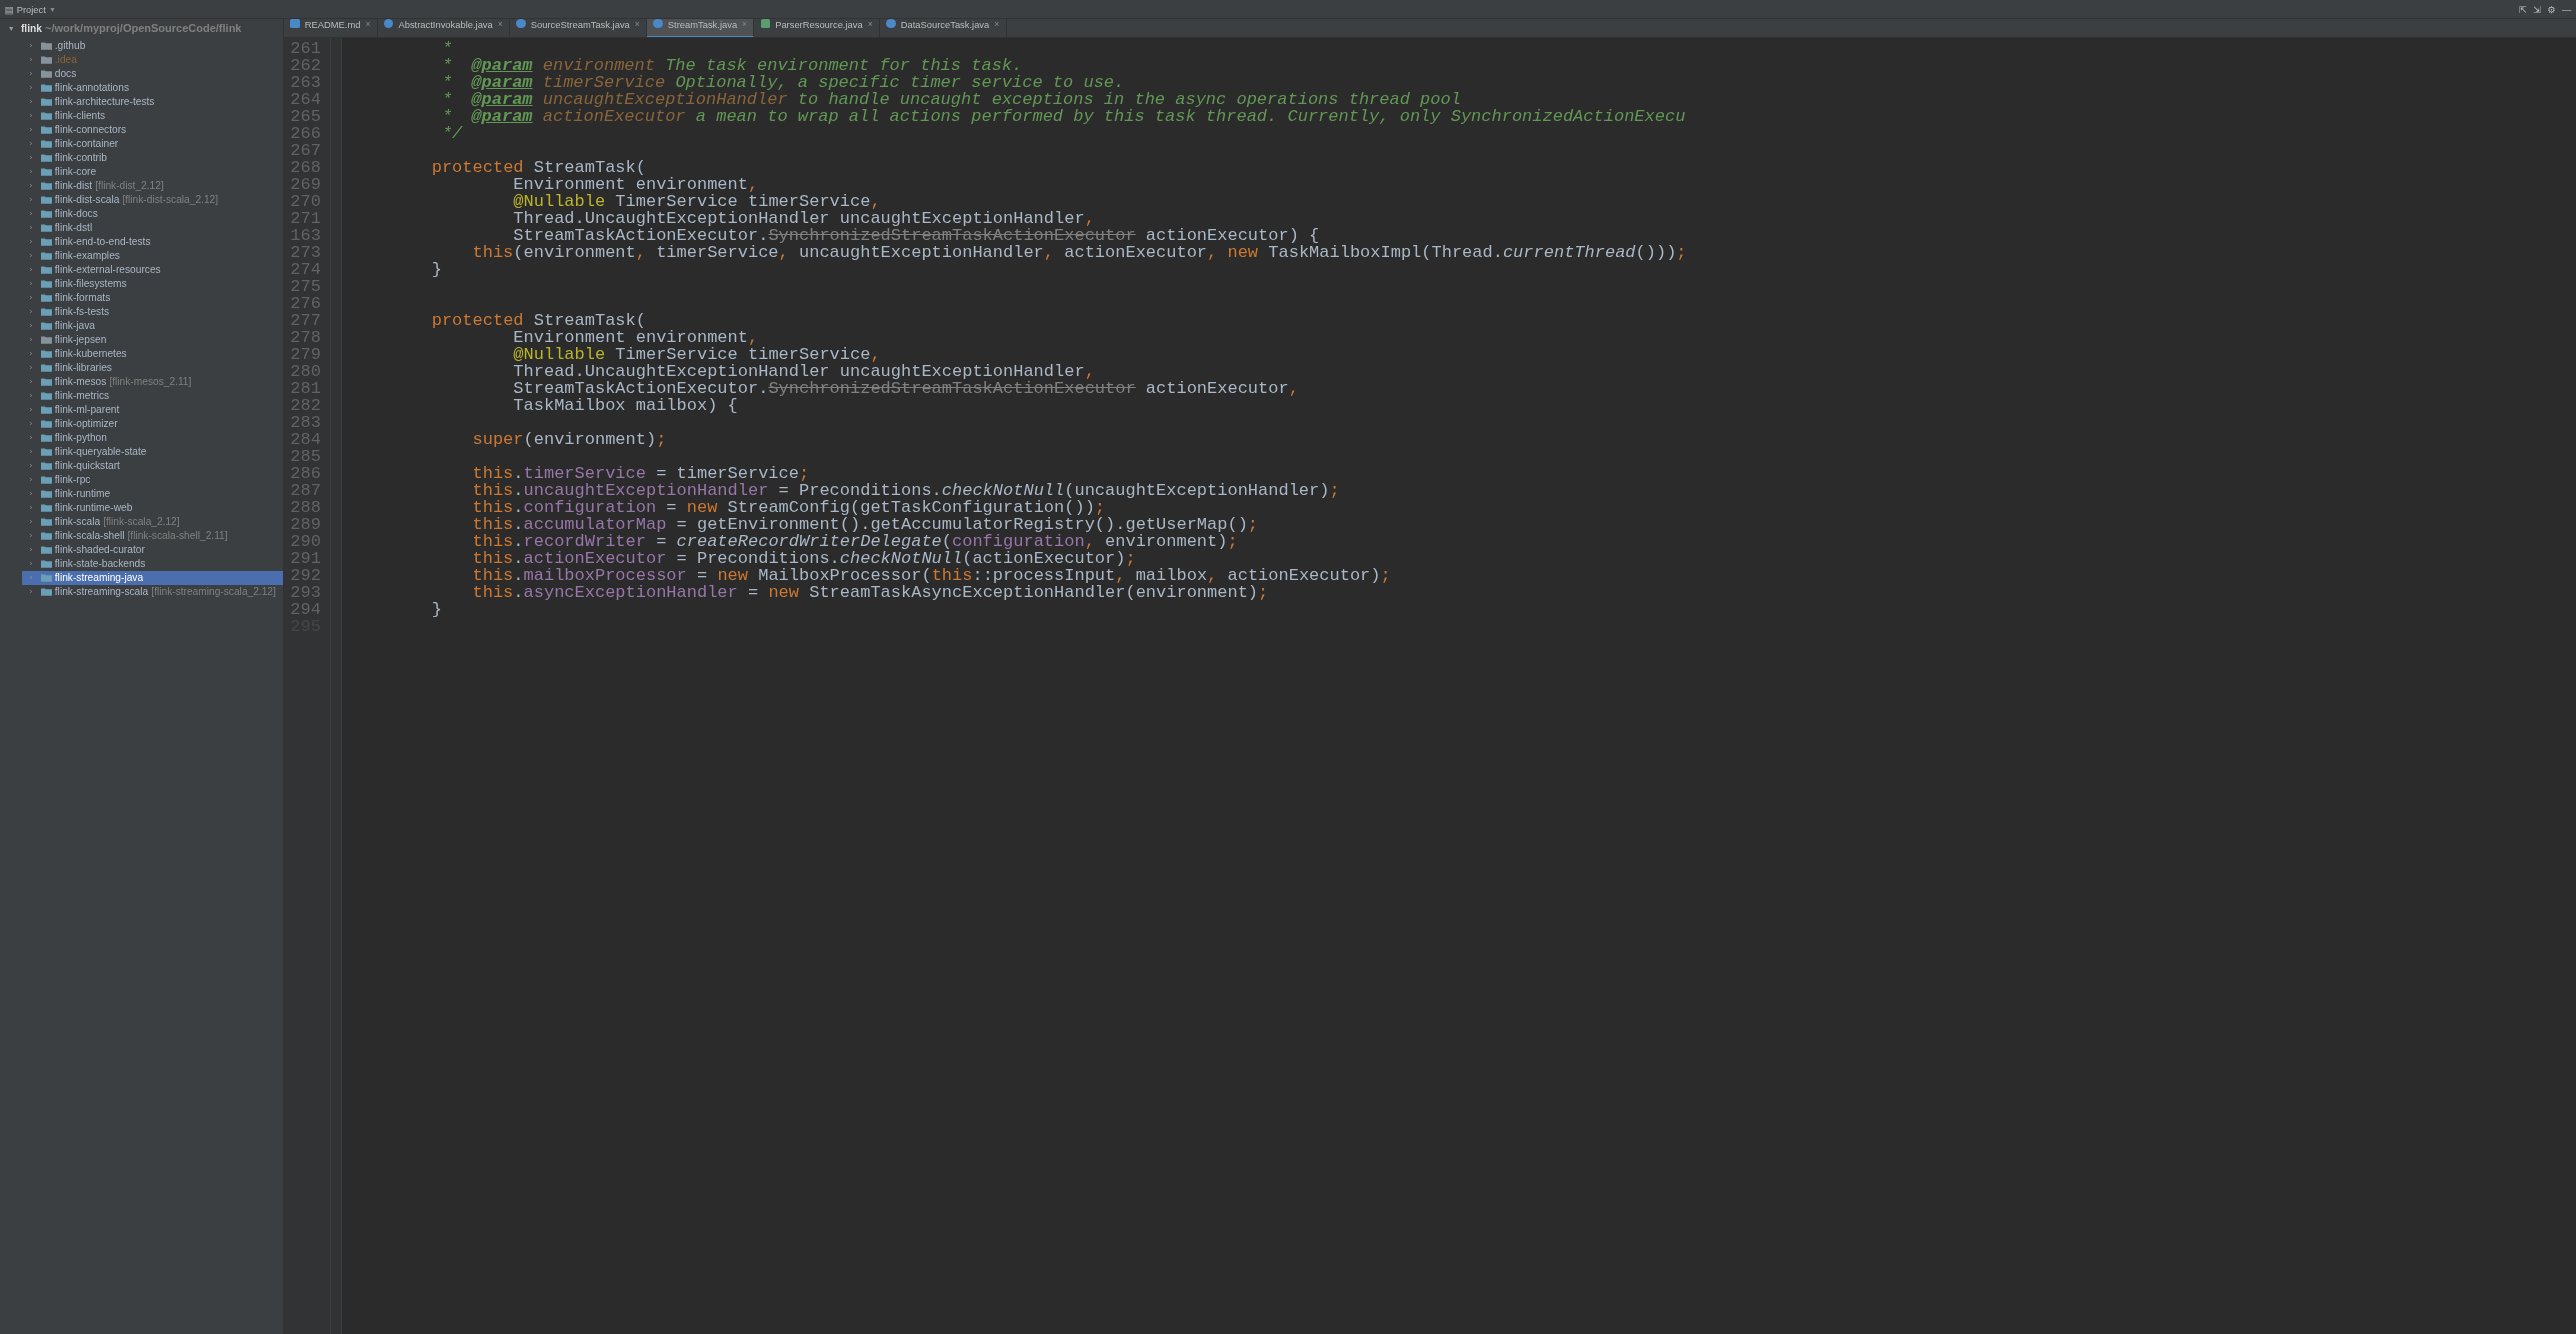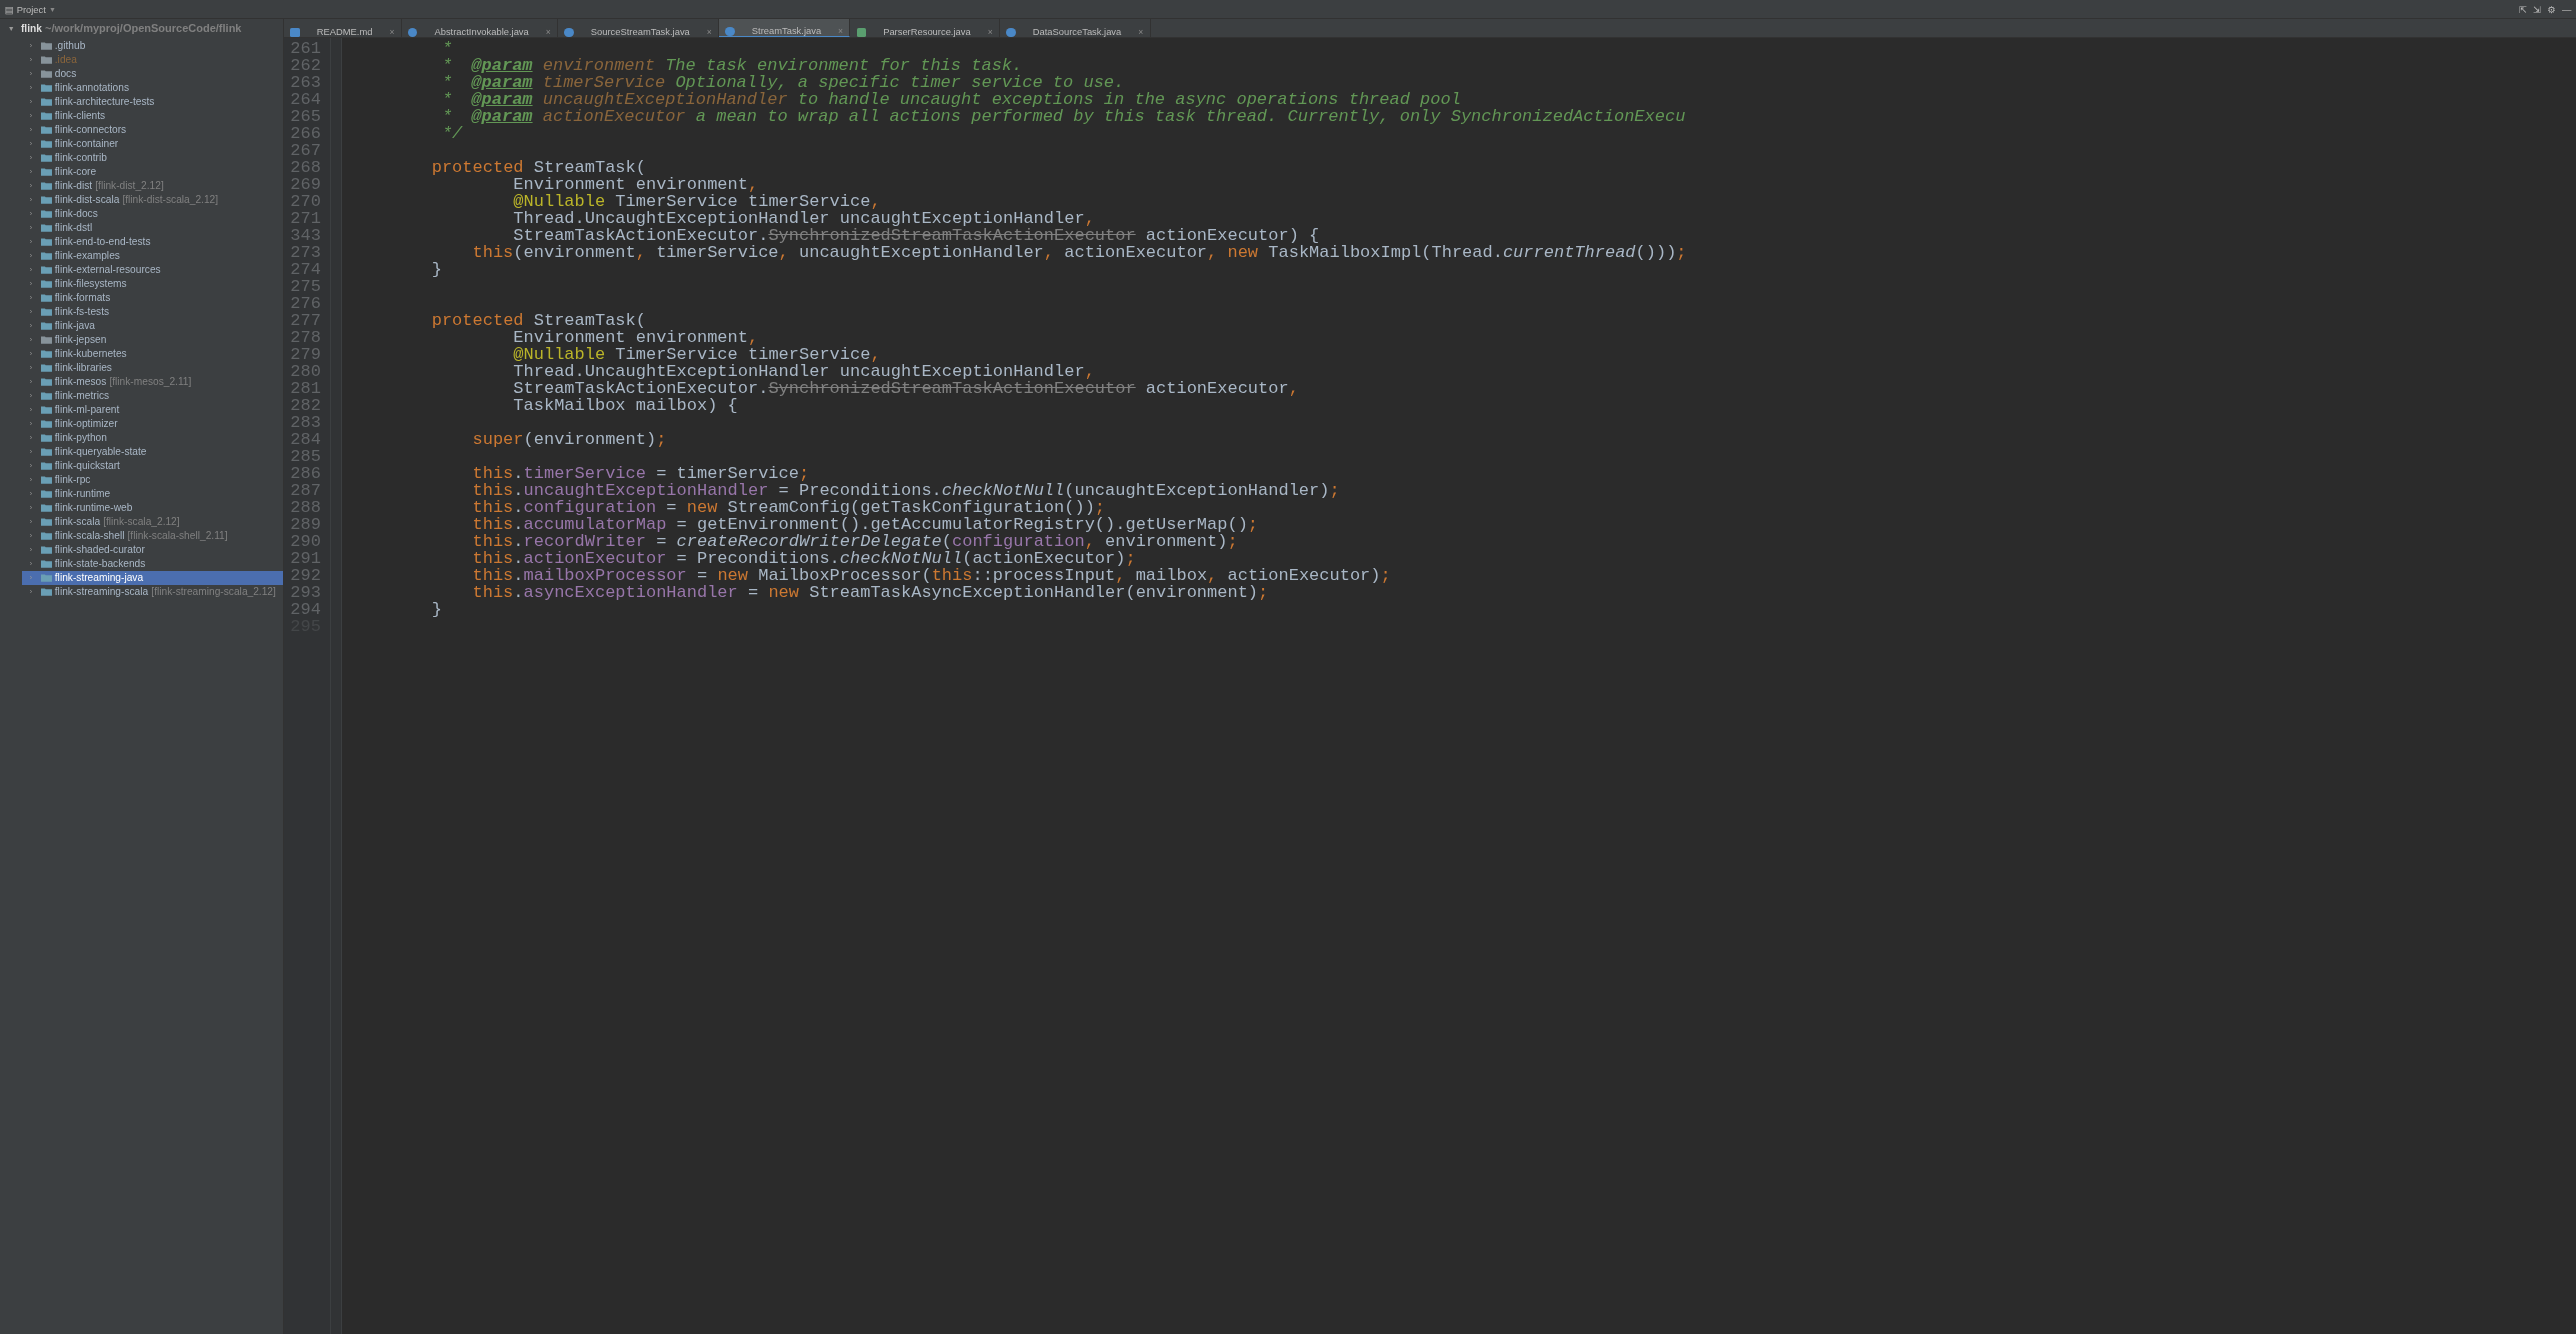--- a/index.html
+++ b/index.html
@@ -64,23 +64,23 @@
 .tabs {
   background:#3c3f41;
   height:19px;
   display:flex;
   align-items:stretch;
   border-bottom:0.8px solid #323232;
   font-size:9.4px;
 }
 .tab {
   display:flex;
-  align-items:flex-end;
+  align-items:flex-start;
   padding:0 6.3px;
-  gap:17px;
+  gap:5px;
   color:#bbb;
   border-right:0.8px solid #323232;
   cursor:pointer;
 }
 .tab.active { background:#4e5254; border-bottom:1.6px solid #4a88c7; }
 .tab .close { color:#888; font-size:8.6px; }
 .file-ico { width:9.4px; height:9.4px; display:inline-block; border-radius:1.6px; }
 .ico-md { background:#4a88c7; }
 .ico-java { background:#5a9e6f; }
 .ico-class { background:#4a88c7; border-radius:50%; }
@@ -475,21 +475,21 @@
           <div>262</div>
           <div>263</div>
           <div>264</div>
           <div>265</div>
           <div>266</div>
           <div>267</div>
           <div>268</div>
           <div>269</div>
           <div>270</div>
           <div>271</div>
-          <div>343</div>
+          <div>163</div>
           <div>273</div>
           <div>274</div>
           <div>275</div>
           <div>276</div>
           <div>277</div>
           <div>278</div>
           <div>279</div>
           <div>280</div>
           <div>281</div>
           <div>282</div>

